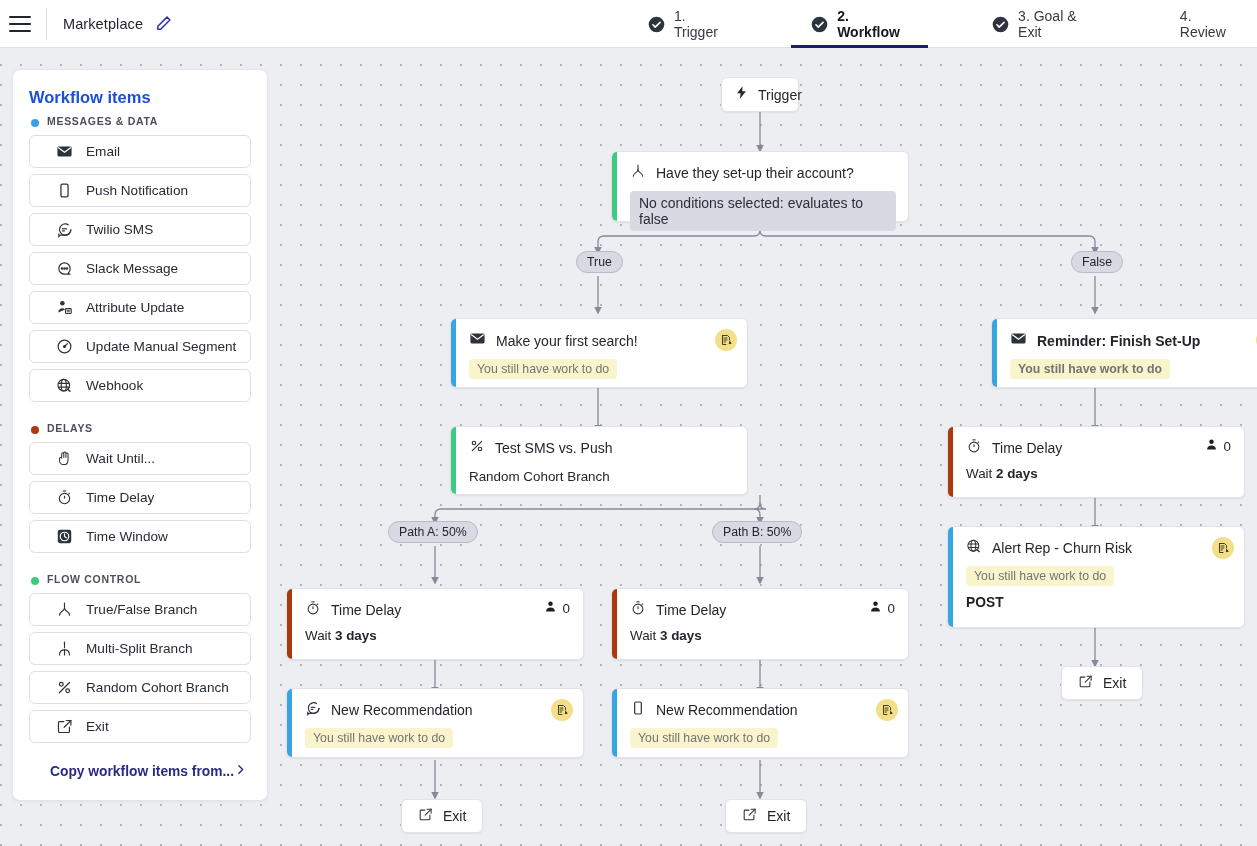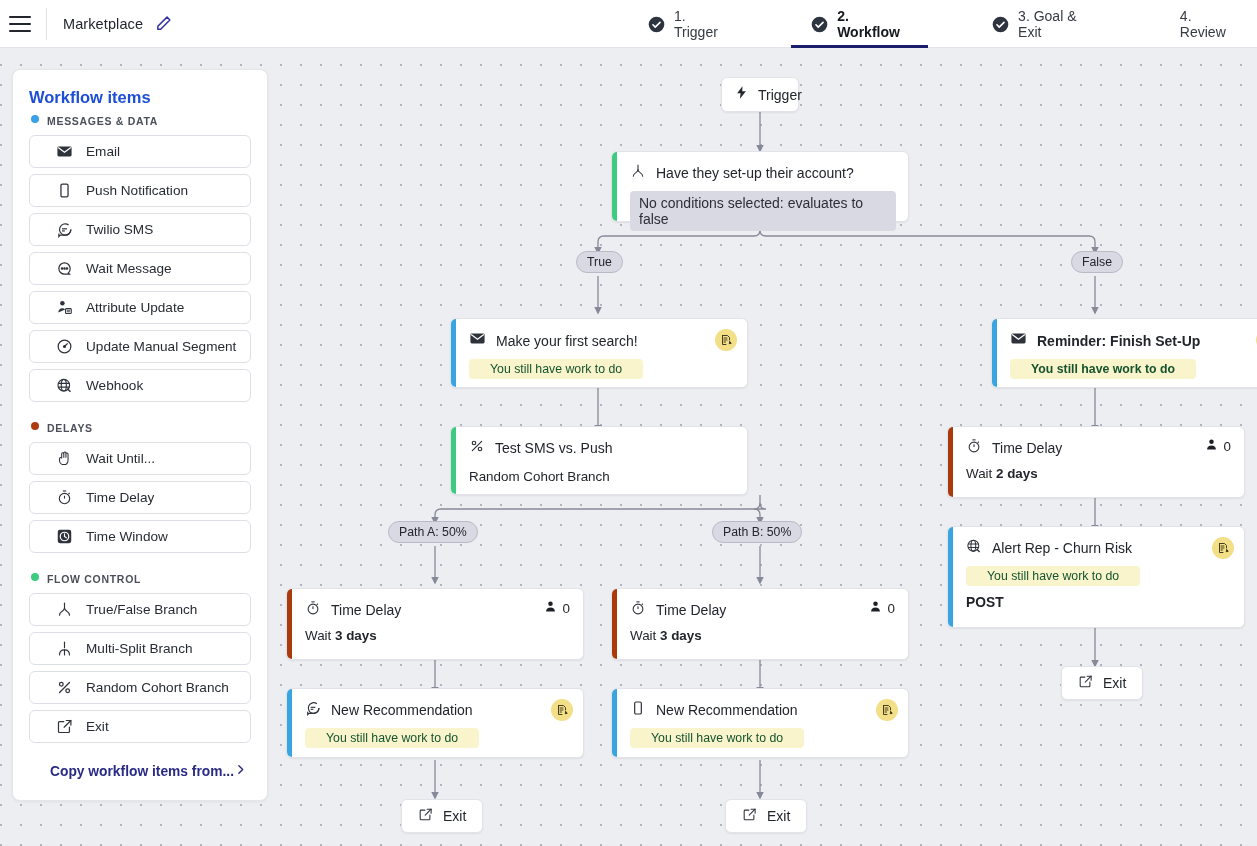--- a/index.html
+++ b/index.html
@@ -63,21 +63,21 @@
     width: 256px; height: 732px;
     background: #fff;
     border: 1px solid #e4e6ec;
     border-radius: 8px;
     box-shadow: 0 1px 3px rgba(20,24,40,.06);
     padding: 18px 16px 0 16px;
     z-index: 20;
   }
   #sidebar h2 { font-size: 16.5px; font-weight: bold; color: #1d4ed8; margin-bottom: 8px; }
   .sb-group-head {
-    display: flex; align-items: flex-start; gap: 8px;
+    display: flex; align-items: flex-end; gap: 8px;
     font-size: 10.5px; font-weight: bold; letter-spacing: .7px;
     color: #4a4f59; margin: 0 0 8px 2px; text-transform: uppercase;
   }
   .gdot { width: 8px; height: 8px; border-radius: 50%; flex: 0 0 8px; }
   .sb-item {
     display: flex; align-items: center; gap: 13px;
     height: 33px; margin-bottom: 6px;
     border: 1px solid #dcdfe6; border-radius: 6px;
     padding-left: 25px; background: #fff; cursor: grab;
     font-size: 13.6px; color: #272b33;
@@ -99,22 +99,22 @@
   }
   .node .lbar {
     position: absolute; left: 0; top: 0; bottom: 0; width: 5px;
     border-radius: 5px 0 0 5px;
   }
   .node-row { display: flex; align-items: center; gap: 10px; }
   .node-title { font-size: 14px; color: #22252b; }
   .node-sub { font-size: 13.4px; color: #23262c; }
   .node-sub b { font-weight: bold; }
   .pill-warn {
-    display: inline-block; background: #faf4cd; color: #14532d;
-    font-size: 12.3px; padding: 3px 21px; border-radius: 4px;
+    display: inline-block; background: #faf4cd; color: #737373;
+    font-size: 12.3px; padding: 3px 8px; border-radius: 4px;
   }
   .pill-grey {
     display: inline-block; background: #d8d9e3; color: #2c2f38;
     font-size: 14px; padding: 4px 9px; border-radius: 4px;
   }
   .badge {
     position: absolute; right: 10px; top: 10px;
     width: 22px; height: 22px; border-radius: 50%;
     background: #f2df87; display: flex; align-items: center; justify-content: center;
     cursor: pointer;
@@ -267,21 +267,21 @@
     </div>
     <div class="sb-item">
       <span class="ic">
         <svg width="17" height="17" viewBox="0 0 24 24" fill="none" stroke="#2e323b" stroke-width="1.7">
             <path d="M20 12a8 8 0 1 0-8 8H19l-1.6-1.6A7.96 7.96 0 0 0 20 12z"></path>
             <circle cx="8.5" cy="12" r="1" fill="#2e323b"></circle>
             <circle cx="12" cy="12" r="1" fill="#2e323b"></circle>
             <circle cx="15.5" cy="12" r="1" fill="#2e323b"></circle>
           </svg>
       </span>
-      <span>Wait Message</span>
+      <span>Slack Message</span>
     </div>
     <div class="sb-item">
       <span class="ic">
         <svg width="17" height="17" viewBox="0 0 24 24">
             <circle cx="9" cy="6" r="3.2" fill="#2e323b"></circle>
             <path d="M3.2 19c0-3.3 2.6-5.8 5.8-5.8 1.5 0 2.9.6 3.9 1.5" fill="#2e323b"></path>
             <rect x="13.5" y="13.5" width="8" height="7" rx="1.2" fill="none" stroke="#2e323b" stroke-width="1.6"></rect>
             <path d="M15.3 16h4.4M15.3 18h4.4" stroke="#2e323b" stroke-width="1.2"></path>
           </svg>
       </span>

